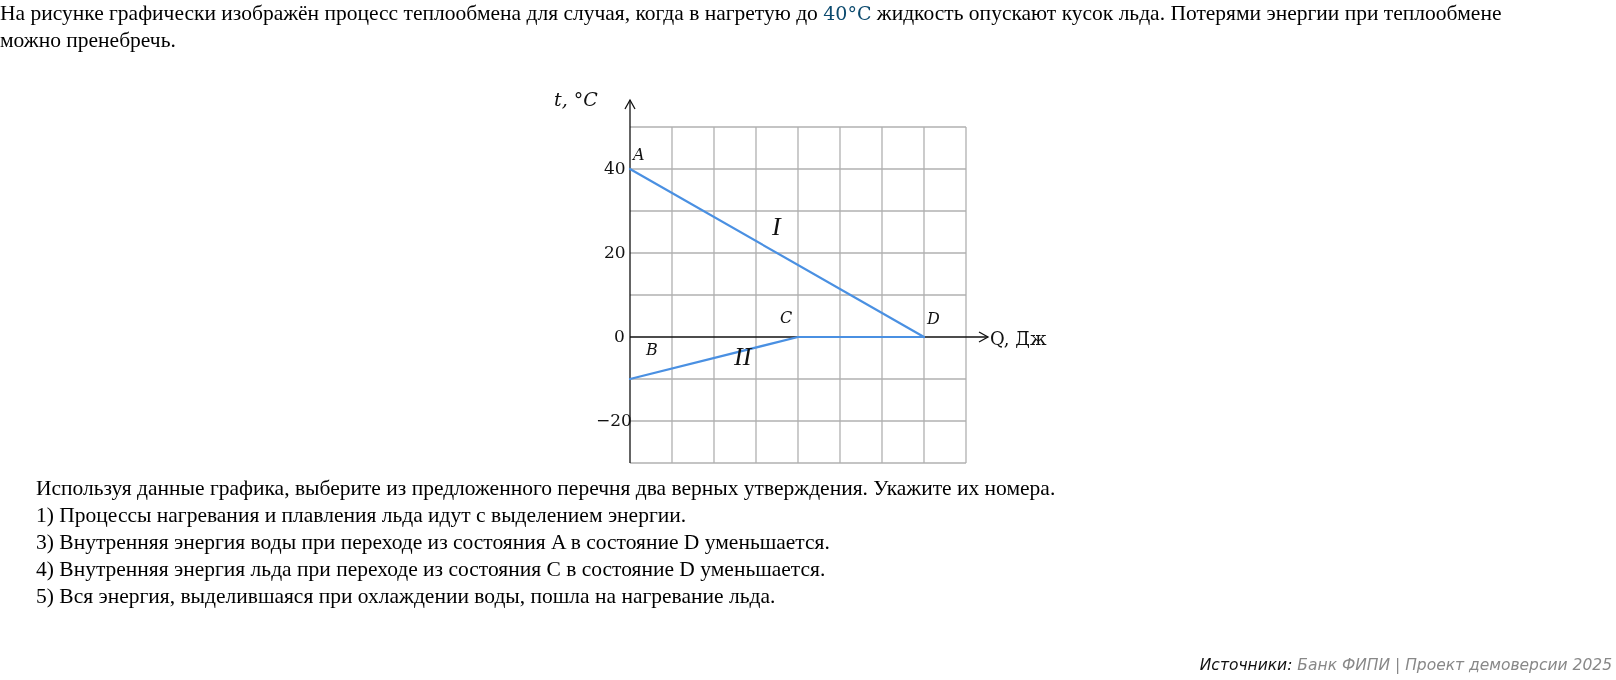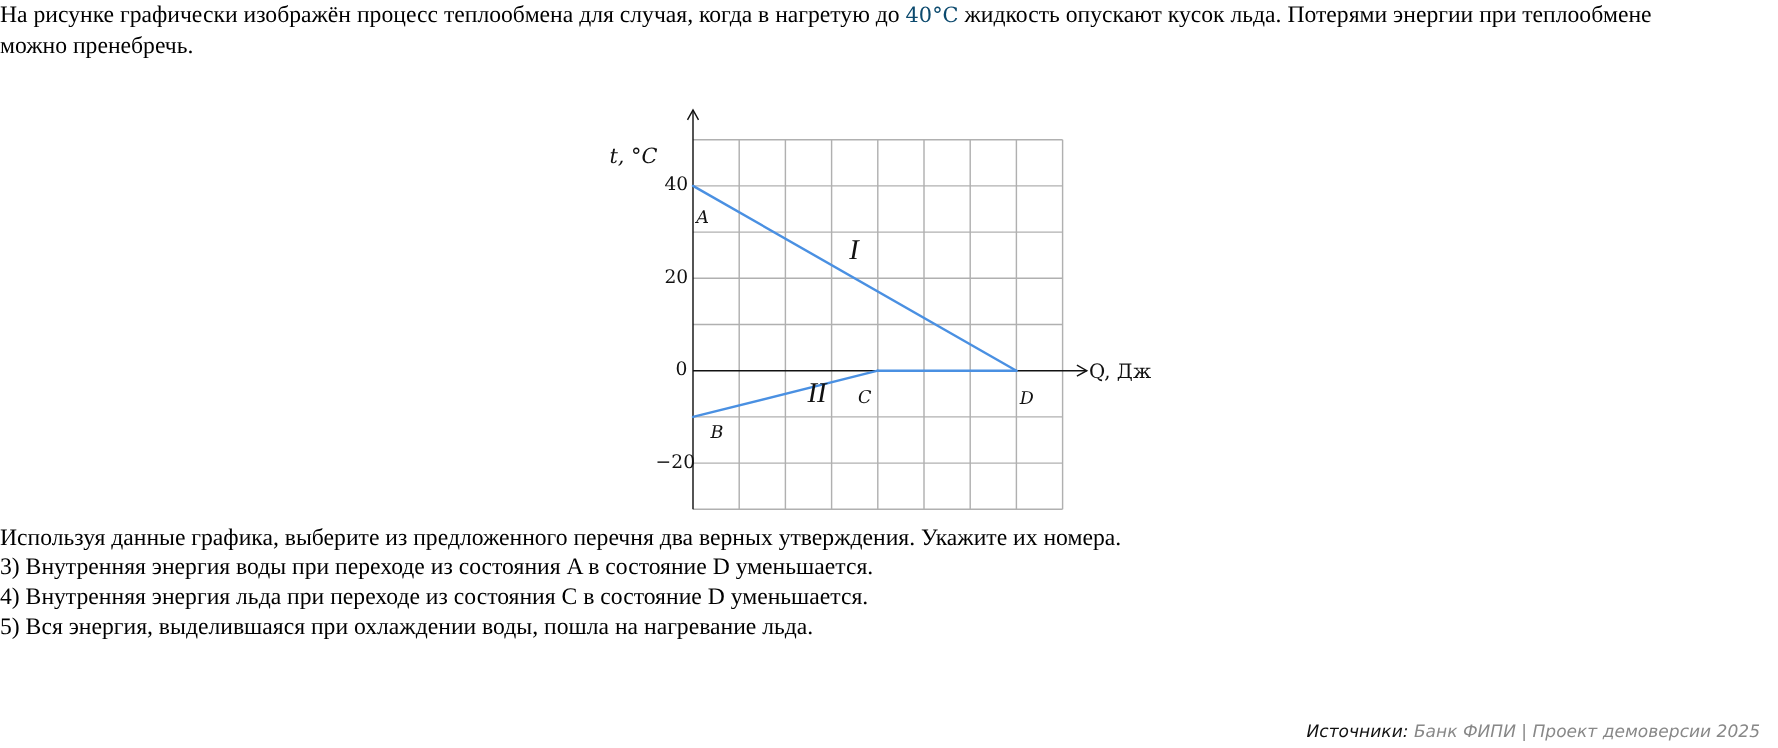--- a/index.html
+++ b/index.html
@@ -12,29 +12,29 @@
     position: absolute; left: 0; top: 0; width: 1560px;
     font-size: 21.5px; line-height: 27px;
   }
   .math { font-family: "DejaVu Serif", serif; font-size: 19px; color: #0c4a6e; }
   .figure { position: absolute; left: 560px; top: 80px; width: 500px; height: 390px; }
   .figure svg { position: absolute; left: 0; top: 0; }
   .lbl {
     position: absolute; font-family: "DejaVu Serif", "Liberation Serif", serif;
     font-size: 17px; color: #111; white-space: nowrap; line-height: 1;
   }
-  .it { font-style: italic; margin-top: 43px; }
+  .it { font-style: italic; }
   .roman { font-family: "Liberation Serif", serif; font-style: italic; font-size: 26px; }
   .question {
     position: absolute; left: 0; top: 475px; width: 1300px;
-    font-size: 21.5px; line-height: 27px;
+    font-size: 21.5px; line-height: 27px; padding-left: 36px;
   }
   .question div { white-space: nowrap; }
   .footer {
-    position: absolute; right: 16px; top: 656px;
+    position: absolute; right: 4px; top: 656px;
     font-family: "DejaVu Sans", sans-serif; font-size: 15.5px; font-style: italic;
     white-space: nowrap;
   }
   .footer .k { color: #111; }
   .footer .v { color: #888; }
 </style>
 </head>
 <body>
 
 <div class="intro">
@@ -87,20 +87,21 @@
   <div class="lbl it" style="left:367px; top:231px; font-size:16px;">D</div>
 
   <div class="lbl roman" style="left:212px; top:134px;">I</div>
   <div class="lbl roman" style="left:174px; top:264px;">II</div>
 
   <div class="lbl" style="left:430px; top:250px; font-size:18px;"><span>Q, Дж</span></div>
 </div>
 
 <div class="question">
   <div>Используя данные графика, выберите из предложенного перечня два верных утверждения. Укажите их номера.</div>
+  <div>1) Процессы нагревания и плавления льда идут с выделением энергии.</div>
   <div>3) Внутренняя энергия воды при переходе из состояния A в состояние D уменьшается.</div>
   <div>4) Внутренняя энергия льда при переходе из состояния C в состояние D уменьшается.</div>
   <div>5) Вся энергия, выделившаяся при охлаждении воды, пошла на нагревание льда.</div>
 </div>
 
 <div class="footer">
   <span class="k">Источники:</span>
   <span class="v">Банк ФИПИ | Проект демоверсии 2025</span>
 </div>
 

